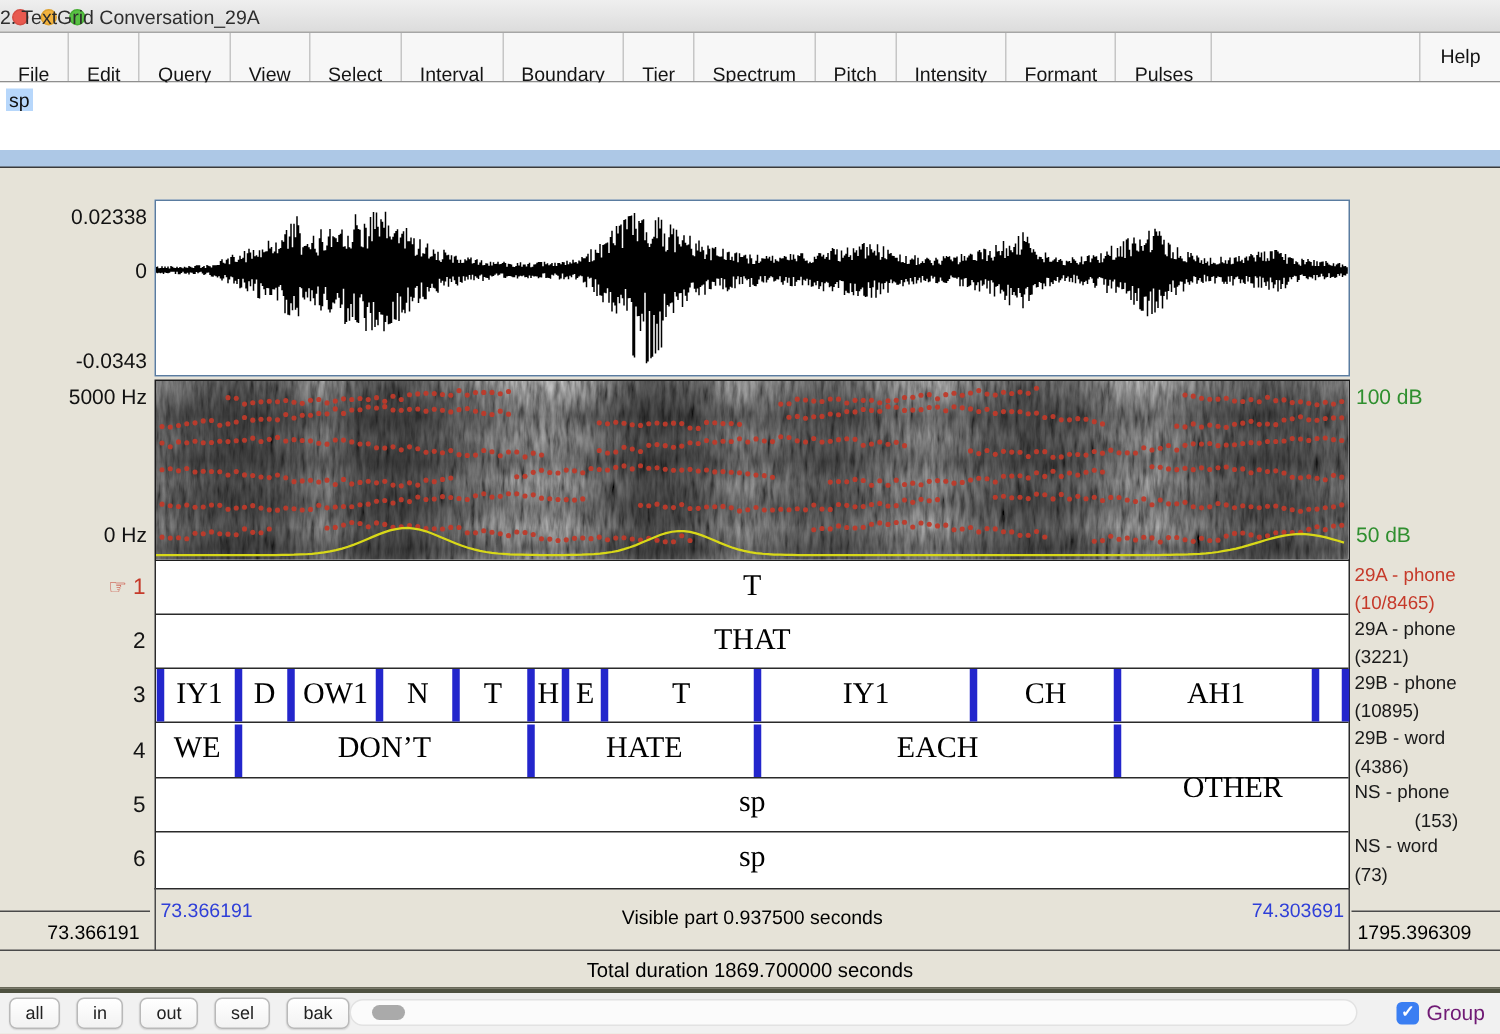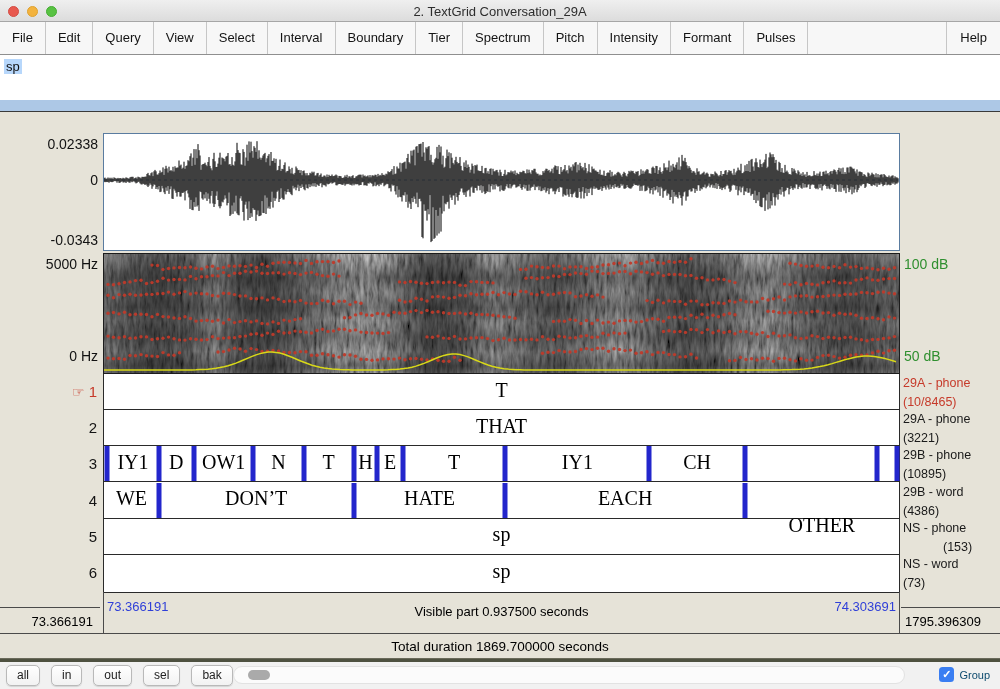--- a/index.html
+++ b/index.html
@@ -1,28 +1,28 @@
 <!DOCTYPE html>
 <html><head>
 <meta charset="utf-8">
 <style>
   html,body{margin:0;padding:0;}
   body{width:1000px;height:689px;overflow:hidden;font-family:"Liberation Sans",sans-serif;background:#e6e3d8;position:relative;}
   .win{position:absolute;left:0;top:0;width:1000px;height:689px;}
   .abs{position:absolute;}
   
   .titlebar{left:0;top:0;width:1000px;height:22px;background:linear-gradient(#efefef,#dcdcdc);border-bottom:1px solid #a6a6a6;box-sizing:border-box;}
-  .title{position:absolute;left:0;right:0;top:4px;text-align:center;font-size:13px;color:#2d2d2d;}
+  .title{position:absolute;left:0;right:0;top:4px;text-align:left;font-size:13px;color:#2d2d2d;}
   .tl{position:absolute;top:6px;width:11px;height:11px;border-radius:50%;}
   .tl-red{left:8px;background:#e8594f;border:1px solid #d44d44;box-sizing:border-box;}
   .tl-yellow{left:27px;background:#f3b33e;border:1px solid #dfa22f;box-sizing:border-box;}
   .tl-green{left:46px;background:#58c243;border:1px solid #46ad33;box-sizing:border-box;}
   
   .menubar{left:0;top:22px;width:1000px;height:33px;background:#f7f7f7;border-bottom:1px solid #8f8f8f;box-sizing:border-box;display:flex;}
-  .mitem{border-right:1px solid #c6c6c6;padding:0 12px;line-height:31px;font-size:13px;color:#141414;white-space:nowrap;}
+  .mitem{border-right:1px solid #c6c6c6;padding:12px 12px;line-height:31px;font-size:13px;color:#141414;white-space:nowrap;}
   .helpitem{position:absolute;right:0;top:22px;height:32px;border-left:1px solid #c6c6c6;padding:0 13px;line-height:31px;font-size:13px;color:#141414;}
   
   .fieldrow{left:0;top:55px;width:1000px;height:45px;background:#ffffff;}
   .selval{position:absolute;left:4px;top:4px;font-size:13px;color:#111;background:#b7d7fb;padding:0 2px;}
   .bluebar{left:0;top:100px;width:1000px;height:12px;background:#adc8e6;border-bottom:1px solid #3a3a3a;box-sizing:border-box;}
   
   .wavepanel{left:103px;top:133px;width:797px;height:118px;background:#fff;border:1px solid #5a7ca0;box-sizing:border-box;overflow:hidden;}
   .spectpanel{left:103px;top:253px;width:797px;height:121px;background:#fff;border:1px solid #1c1c1c;box-sizing:border-box;overflow:hidden;}
   .spectpanel > *{position:absolute;left:0;top:0;}
   .vbands{width:795px;height:119px;mix-blend-mode:multiply;}
@@ -53,21 +53,21 @@
   .totalbar{left:0;top:634px;width:1000px;height:25px;border-bottom:1px solid #6a6a5a;box-sizing:border-box;text-align:center;font-size:13.5px;color:#000;padding-top:5px;}
   .olive{left:0;top:659px;width:1000px;height:3px;background:#4e5140;}
   
   .bottombar{left:0;top:662px;width:1000px;height:27px;background:#f1f1f1;}
   .btnrow{position:absolute;left:6px;top:3px;display:flex;gap:11px;}
   .pbtn{background:linear-gradient(#ffffff,#f2f2f2);border:1px solid #b9b9b9;border-radius:5px;font-size:12px;color:#222;padding:2px 10px;line-height:15px;box-shadow:0 0.5px 1px rgba(0,0,0,.12);}
   .scrolltrack{position:absolute;left:233px;top:4px;width:672px;height:18px;background:#fbfbfb;border:1px solid #e2e2e2;border-radius:9px;box-sizing:border-box;}
   .scrollthumb{position:absolute;left:14px;top:3px;width:22px;height:10px;background:#aaaaaa;border-radius:5px;}
   .groupbox{position:absolute;right:10px;top:5px;display:flex;align-items:center;gap:5px;}
   .checkbox{width:15px;height:15px;background:#3a7ef2;border-radius:3.5px;color:#fff;font-size:11px;line-height:15px;text-align:center;font-weight:bold;}
-  .grouplabel{font-size:11px;color:#0c4a6e;text-align:right;}
+  .grouplabel{font-size:14px;color:#701a75;text-align:right;}
 </style>
 </head>
 <body>
 
 <div class="win">
 
   <div class="abs titlebar">
     <span class="tl tl-red"></span>
     <span class="tl tl-yellow"></span>
     <span class="tl tl-green"></span>
@@ -896,20 +896,23 @@
         </div>
         <div class="interval" style="left: 37.6%; width: 12.9%;">
           <span class="ivlabel">T</span>
         </div>
         <div class="interval" style="left: 50.5%; width: 18.1%;">
           <span class="ivlabel">IY1</span>
         </div>
         <div class="interval" style="left: 68.6%; width: 12%;">
           <span class="ivlabel">CH</span>
         </div>
+        <div class="interval" style="left: 80.6%; width: 16.6%;">
+          <span class="ivlabel">AH1</span>
+        </div>
         <div class="interval" style="left: 97.2%; width: 2.8%;"></div>
         <div class="bnd" style="left: 0.4%; background: rgb(35, 38, 204);"></div>
         <div class="bnd" style="left: 6.9%; background: rgb(35, 38, 204);"></div>
         <div class="bnd" style="left: 11.3%; background: rgb(35, 38, 204);"></div>
         <div class="bnd" style="left: 18.8%; background: rgb(35, 38, 204);"></div>
         <div class="bnd" style="left: 25.1%; background: rgb(35, 38, 204);"></div>
         <div class="bnd" style="left: 31.4%; background: rgb(35, 38, 204);"></div>
         <div class="bnd" style="left: 34.4%; background: rgb(35, 38, 204);"></div>
         <div class="bnd" style="left: 37.6%; background: rgb(35, 38, 204);"></div>
         <div class="bnd" style="left: 50.5%; background: rgb(35, 38, 204);"></div>

